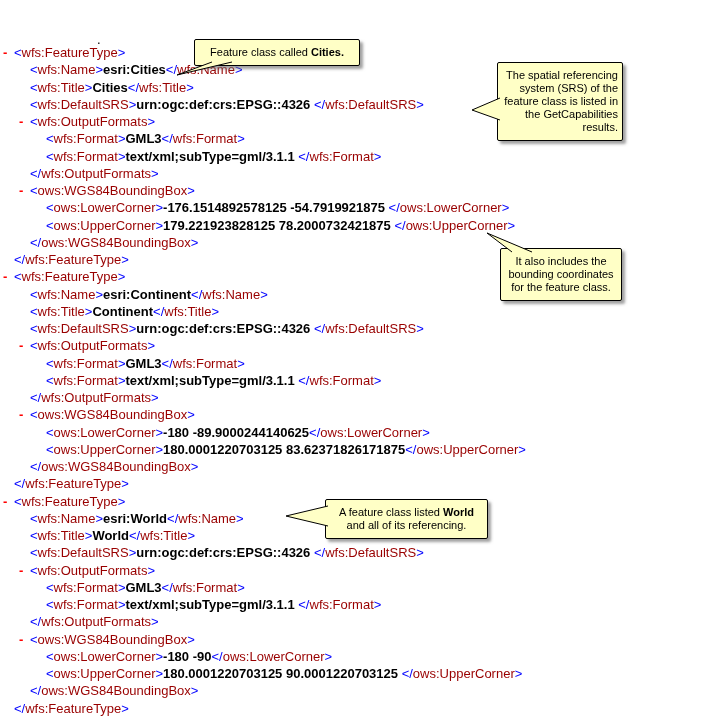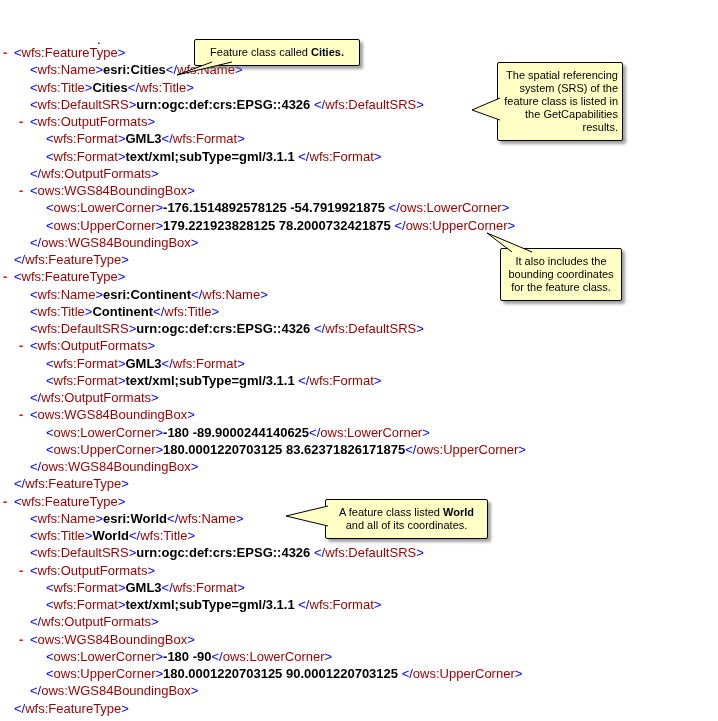--- a/index.html
+++ b/index.html
@@ -89,21 +89,21 @@
 <div class="callout" id="callout-cities">
   <div class="callout-text"><span>Feature class called </span><span style="font-weight: bold; margin-top: 48px;">Cities.</span></div>
 </div>
 <div class="callout" id="callout-srs">
   <div class="callout-text"><span>The spatial referencing system (SRS) of the feature class is listed in the GetCapabilities results.</span></div>
 </div>
 <div class="callout" id="callout-bbox">
   <div class="callout-text"><span>It also includes the bounding coordinates for the feature class.</span></div>
 </div>
 <div class="callout" id="callout-world">
-  <div class="callout-text"><span>A feature class listed </span><span style="font-weight: bold;">World</span><span> and all of its coordinates.</span></div>
+  <div class="callout-text"><span>A feature class listed </span><span style="font-weight: bold;">World</span><span> and all of its referencing.</span></div>
 </div>
 
 <svg class="tail" id="tail-cities" width="70" height="22" viewBox="0 0 70 22">
   <polygon points="5,17 40,4 60,4" fill="#ffffc6"></polygon>
   <line x1="5" y1="17" x2="40" y2="4" stroke="#000" stroke-width="1"></line>
   <line x1="5" y1="17" x2="60" y2="4" stroke="#000" stroke-width="1"></line>
 </svg>
 <svg class="tail" id="tail-srs" width="36" height="32" viewBox="0 0 36 32">
   <polygon points="4,16 32,4 32,26" fill="#ffffc6"></polygon>
   <line x1="4" y1="16" x2="32" y2="4" stroke="#000" stroke-width="1"></line>

